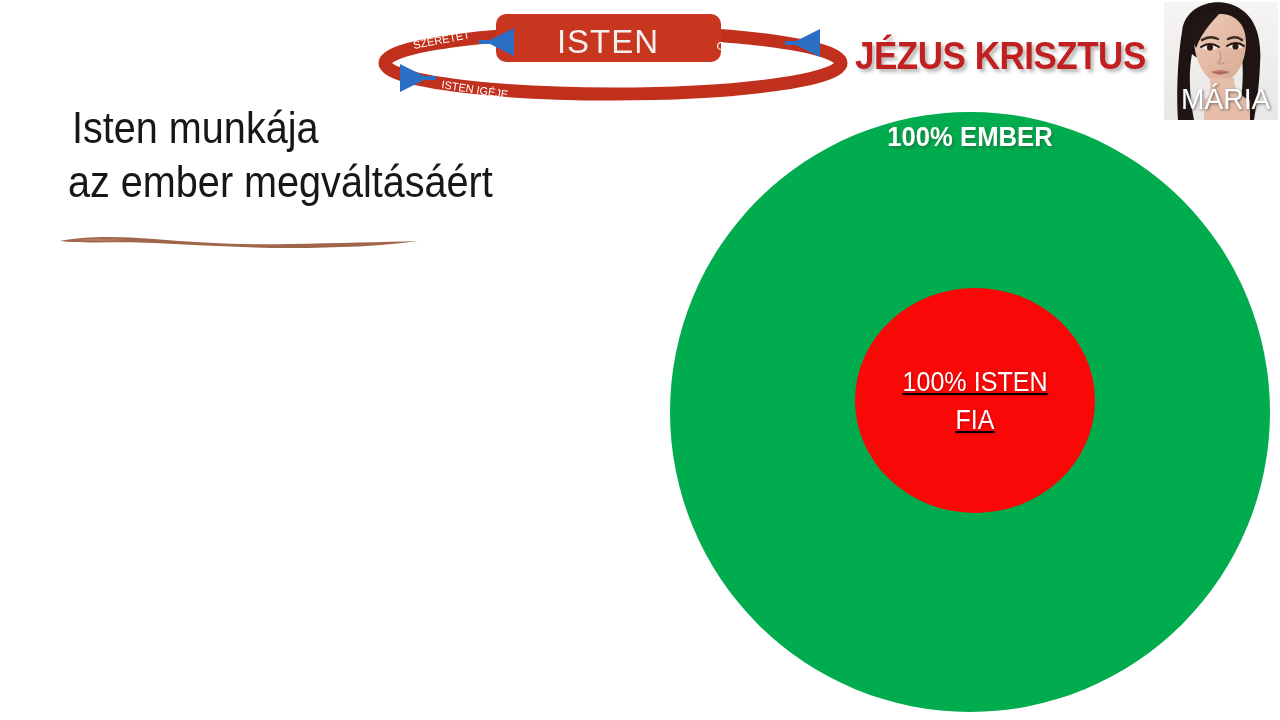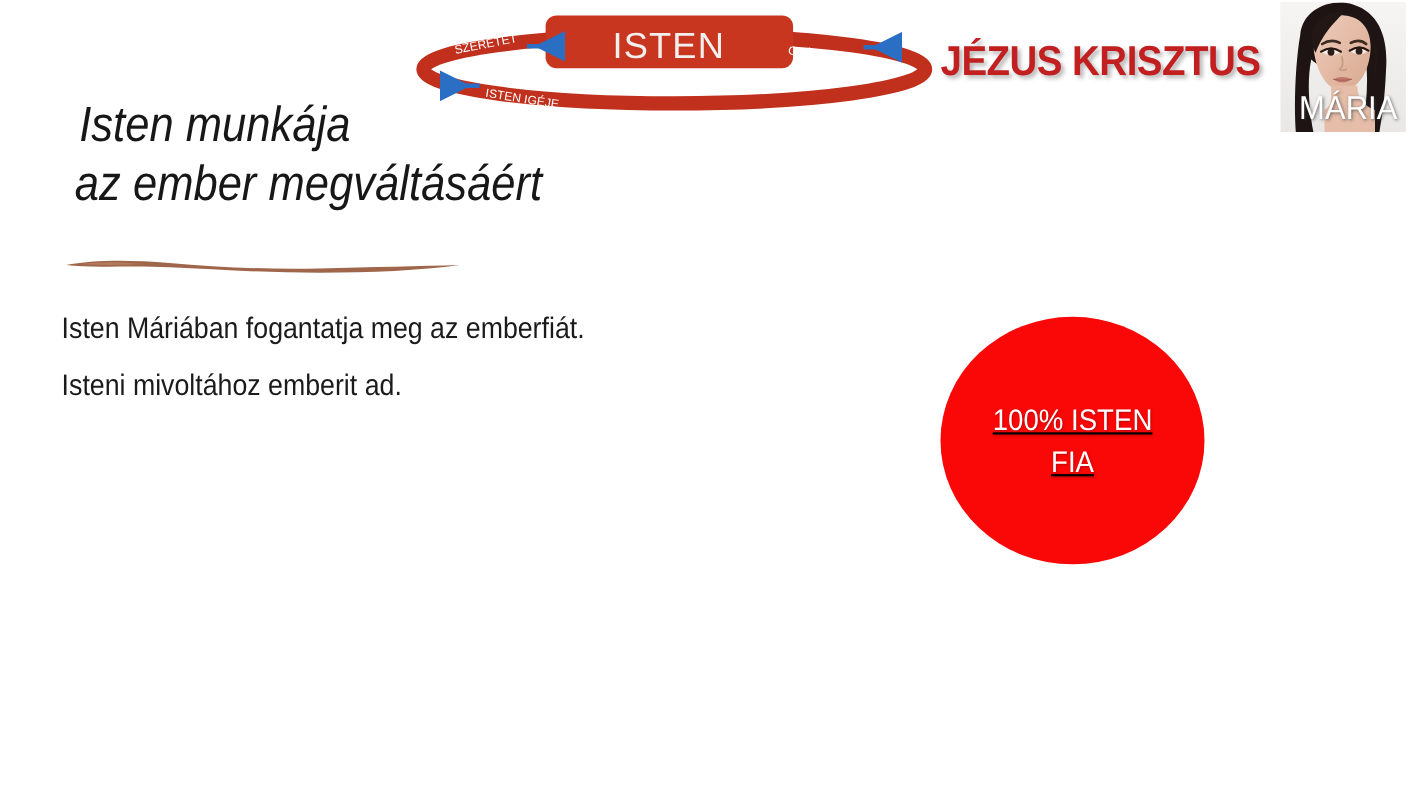--- a/index.html
+++ b/index.html
@@ -66,23 +66,22 @@
     transform: scaleX(0.94);
     transform-origin: left top;
     text-shadow: 1px 1px 3px rgba(60,60,60,0.75);
     white-space: nowrap;
   }
 
   
   .title-block {
     position: absolute;
     left: 72px;
-    top: 86px;
+    top: 101px;
     width: 600px;
-    font-style: italic;
   }
   .title-line {
     font-family: "Liberation Sans", sans-serif;
     font-weight: normal;
     font-size: 45px;
     line-height: 54px;
     color: #171717;
     transform: scaleX(0.88);
     transform-origin: left top;
     white-space: nowrap;
@@ -246,23 +245,22 @@
   </div>
 
   <div class="divider">
     <svg width="362" height="18" viewBox="0 0 362 18" xmlns="http://www.w3.org/2000/svg">
       <path d="M2 9 C26 4 60 4 96 7 C140 11 186 13 232 12 C280 11 324 10 360 9
                C324 14 280 16 232 16 C186 16 140 13 96 11 C60 9 26 12 2 9 Z" fill="#a0664b"></path>
       <path d="M14 8 Q44 5 70 8 Q44 10 14 8 Z" fill="#b47a5e"></path>
     </svg>
   </div>
 
-  <div class="body-block">
-    <div class="body-line">Isten Máriában fogantatja meg az emberfiát.</div>
-    <div class="body-line">Isteni mivoltához emberit ad.</div>
-  </div>
-
+
+  <div class="circle-outer">
+    <div class="circle-outer-label">100% EMBER</div>
+  </div>
   <div class="circle-inner">
     <div class="circle-inner-label">100% ISTEN</div>
     <div class="circle-inner-label">FIA</div>
   </div>
 
 </div>
 
 </body></html>

